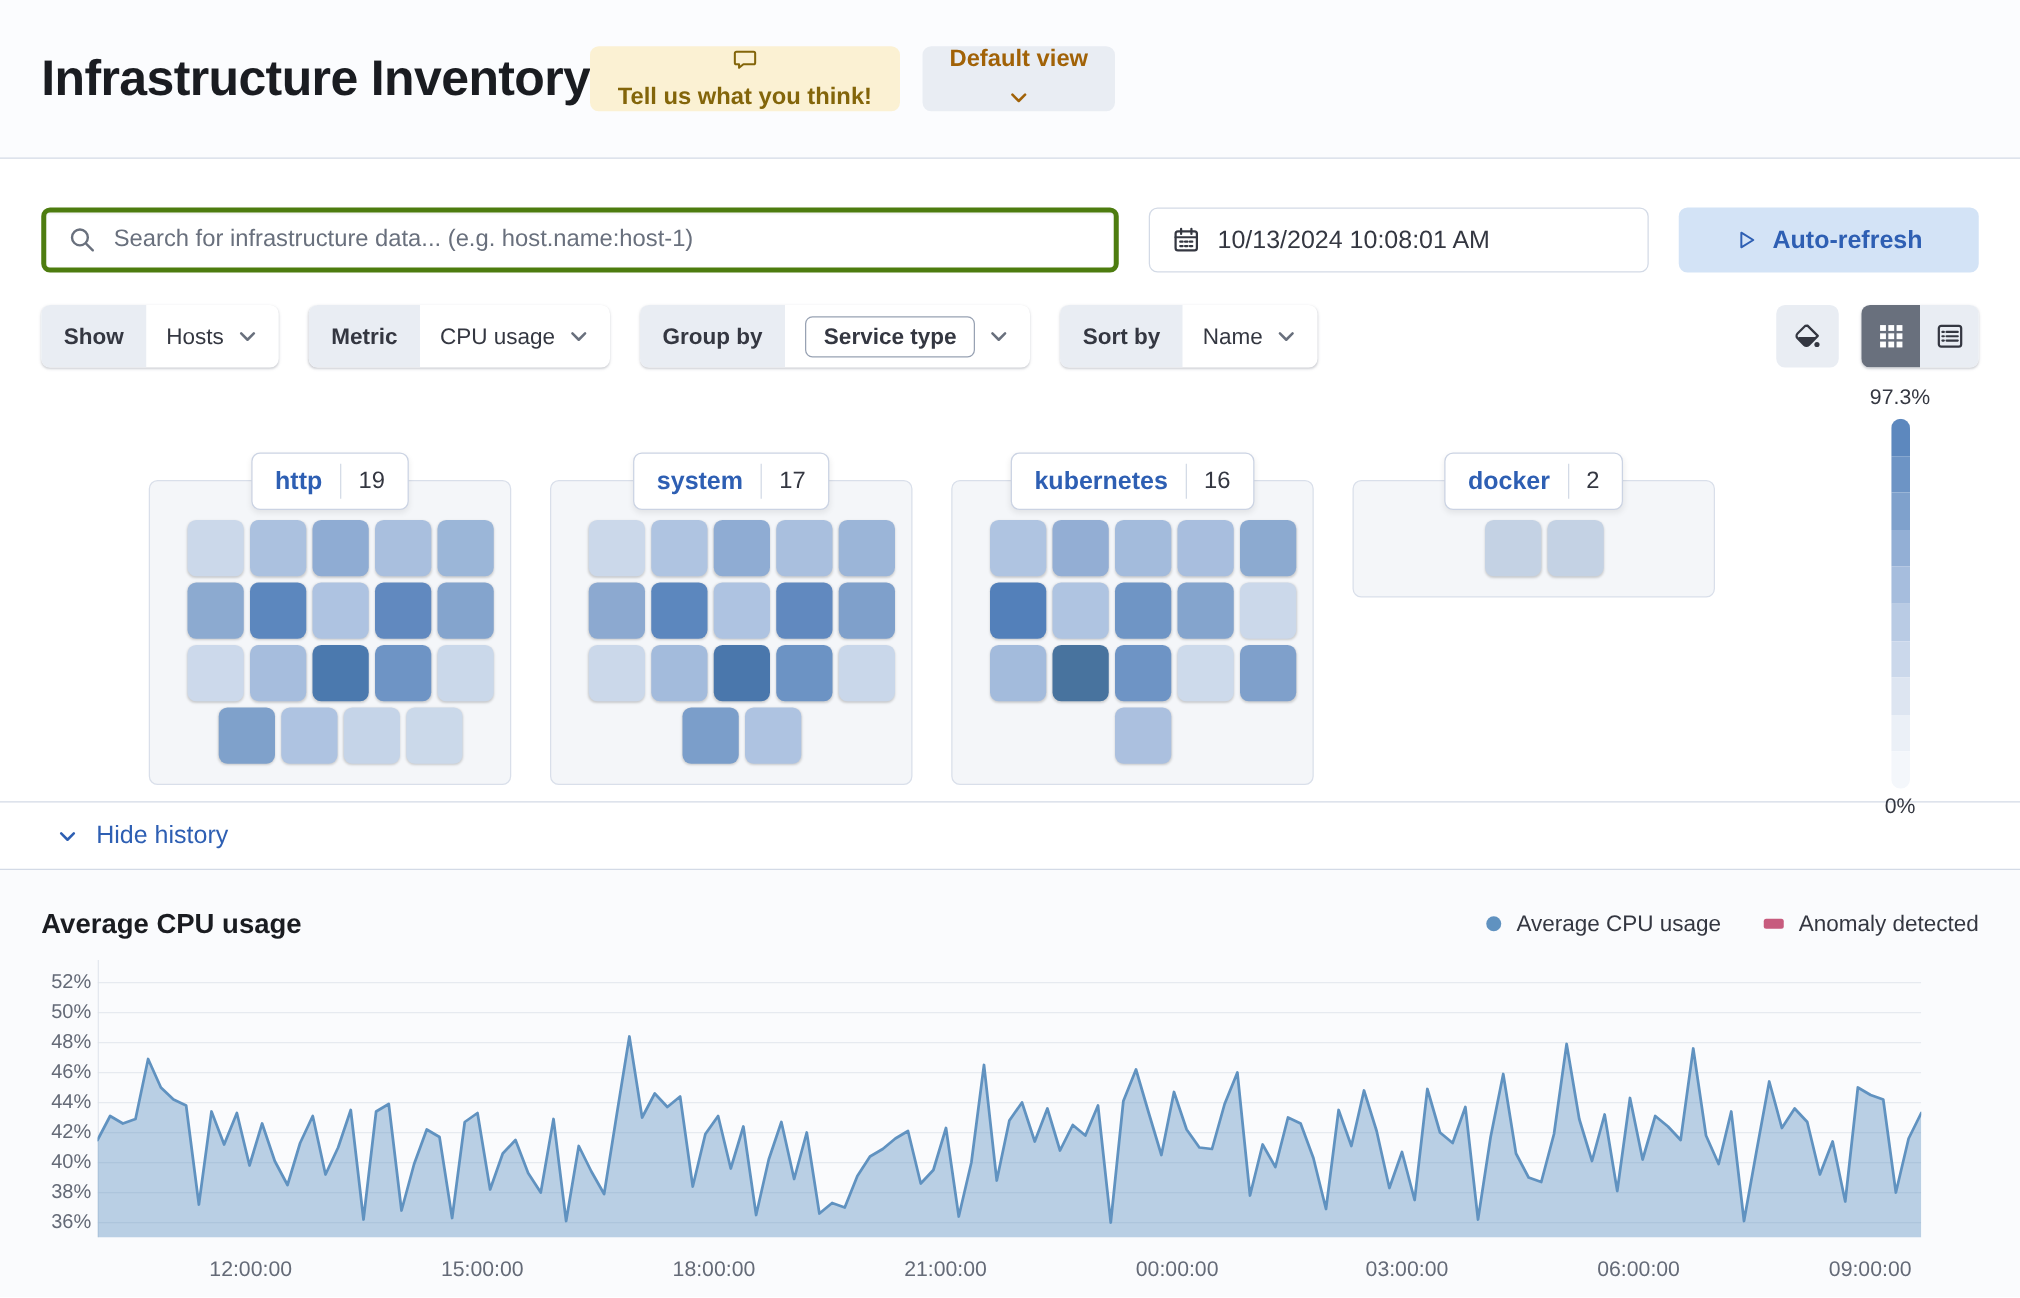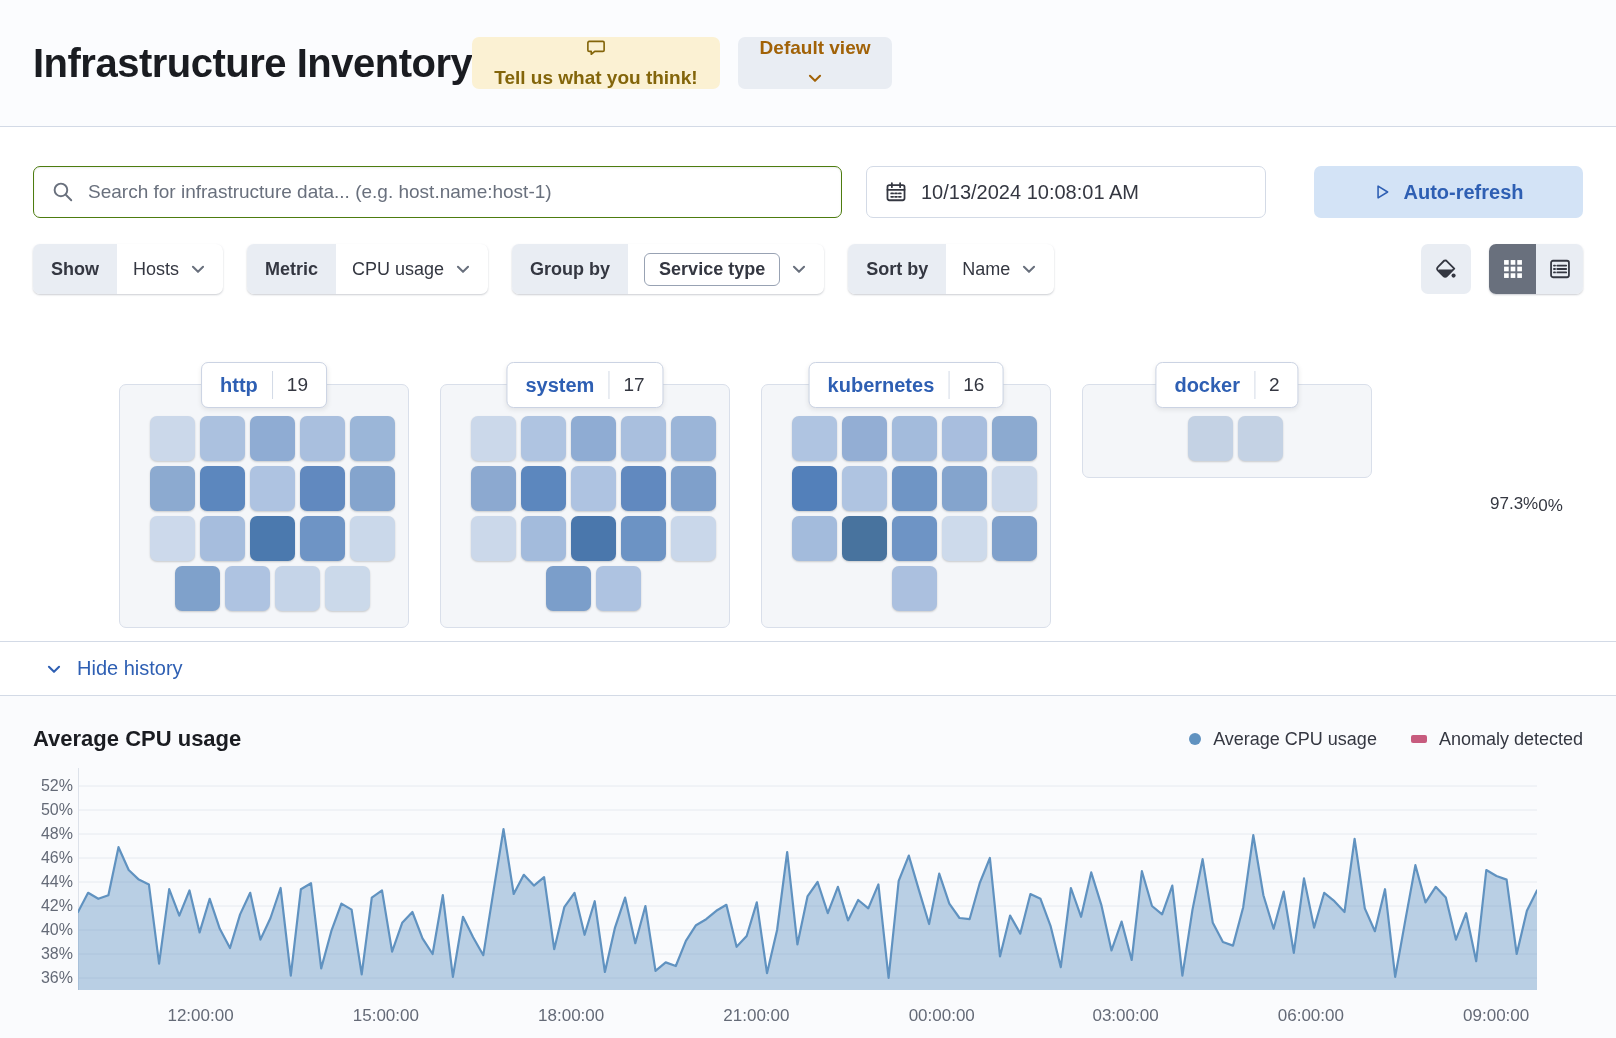--- a/index.html
+++ b/index.html
@@ -15,33 +15,33 @@
   .btn { display:flex; align-items:center; gap:10px; height:52px; padding:0 22px;
          border:none; border-radius:7px; font-size:19px; font-weight:600; cursor:pointer;
          font-family:"Liberation Sans", sans-serif;flex-direction:column; }
   .feedback-btn { background:#fbf1d3; color:#83650a; }
   .view-btn { background:#e9edf3; color:#a16207; }
   .chev { width:18px; height:18px; flex:0 0 auto; }
 
   
   .toolbar-row { display:flex; gap:24px; padding:0 33px; margin-top:39px; height:52px; }
   .search-box { flex:1; display:flex; align-items:center; gap:14px; background:#fff;
-                border:1px solid #4d7c0f; border-radius:7px; padding:0 18px;
+                border:4px solid #4d7c0f; border-radius:7px; padding:0 18px;
                 box-shadow:inset 0 1px 2px rgba(105,112,125,.12); }
   .search-box svg { width:22px; height:22px; color:#69707d; }
   .search-box input { flex:1; border:none; outline:none; font-size:19px; color:#343741; background:transparent;
                       font-family:"Liberation Sans", sans-serif; }
   .search-box input::placeholder { color:#69707d; }
   .date-picker { width:400px; display:flex; align-items:center; gap:14px; background:#fff;
                  border:1px solid #d3dae6; border-radius:7px; padding:0 18px; font-size:20px;
                  color:#343741; cursor:pointer; font-family:"Liberation Sans", sans-serif; }
   .date-picker svg { width:22px; height:22px; color:#343741; }
-  .auto-refresh { width:269px; display:flex; align-items:center; justify-content:center; gap:12px;
+  .auto-refresh { width:240px; display:flex; align-items:center; justify-content:center; gap:12px;
                   background:#d3e3f6; border:none; border-radius:7px; font-size:20px; font-weight:600;
-                  color:#2e5fb3; cursor:pointer; font-family:"Liberation Sans", sans-serif;margin-left:24px; }
+                  color:#2e5fb3; cursor:pointer; font-family:"Liberation Sans", sans-serif; }
   .auto-refresh svg { width:18px; height:18px; }
 
   
   .filter-row { display:flex; gap:24px; padding:0 33px; margin-top:26px; height:50px; }
   .filter-group { display:flex; align-items:stretch; height:50px; border-radius:7px; overflow:hidden;
                   box-shadow:0 1px 2px rgba(105,112,125,.35); background:#fff; }
   .filter-label { display:flex; align-items:center; padding:0 18px; background:#e9edf3;
                   font-size:18px; font-weight:700; color:#343741; }
   .filter-value { display:flex; align-items:center; gap:10px; padding:0 16px; font-size:18px;
                   color:#343741; cursor:pointer; }
@@ -67,21 +67,21 @@
                  display:flex; align-items:center; background:#fff; border:1px solid #cbd3e3;
                  border-radius:7px; height:46px; padding:0 18px; white-space:nowrap;
                  box-shadow:0 2px 5px rgba(0,0,0,.08); cursor:pointer; }
   .group-name { font-size:20px; font-weight:600; color:#2e5fb3; }
   .badge-divider { width:1px; height:28px; background:#d3dae6; margin:0 14px; }
   .group-count { font-size:19px; color:#343741; }
   .waffle-rows { display:flex; flex-direction:column; gap:5px; align-items:center; }
   .waffle-row { display:flex; gap:5px; justify-content:center; }
   .host-square { width:45px; height:45px; border-radius:7px; box-shadow:0 1px 2px rgba(0,0,0,.18); cursor:pointer; }
 
-  .scale { position:absolute; right:66px; top:14px; width:60px; display:flex; flex-direction:row; align-items:center;margin-top:44px; }
+  .scale { position:absolute; right:66px; top:14px; width:60px; display:flex; flex-direction:column; align-items:center; }
   .scale-max, .scale-min { font-size:17px; color:#343741; }
   .scale-bar { width:15px; height:296px; margin-top:7px; border-radius:8px; overflow:hidden;
                display:flex; flex-direction:column; }
   .scale-seg { flex:1; }
   .scale-min { margin-top:4px; }
 
   
   .history-row { border-top:1px solid #d3dae6; border-bottom:1px solid #d3dae6; height:55px;
                  display:flex; align-items:center; padding:0 45px; background:#fff; }
   .history-toggle { display:flex; align-items:center; gap:14px; border:none; background:none;

